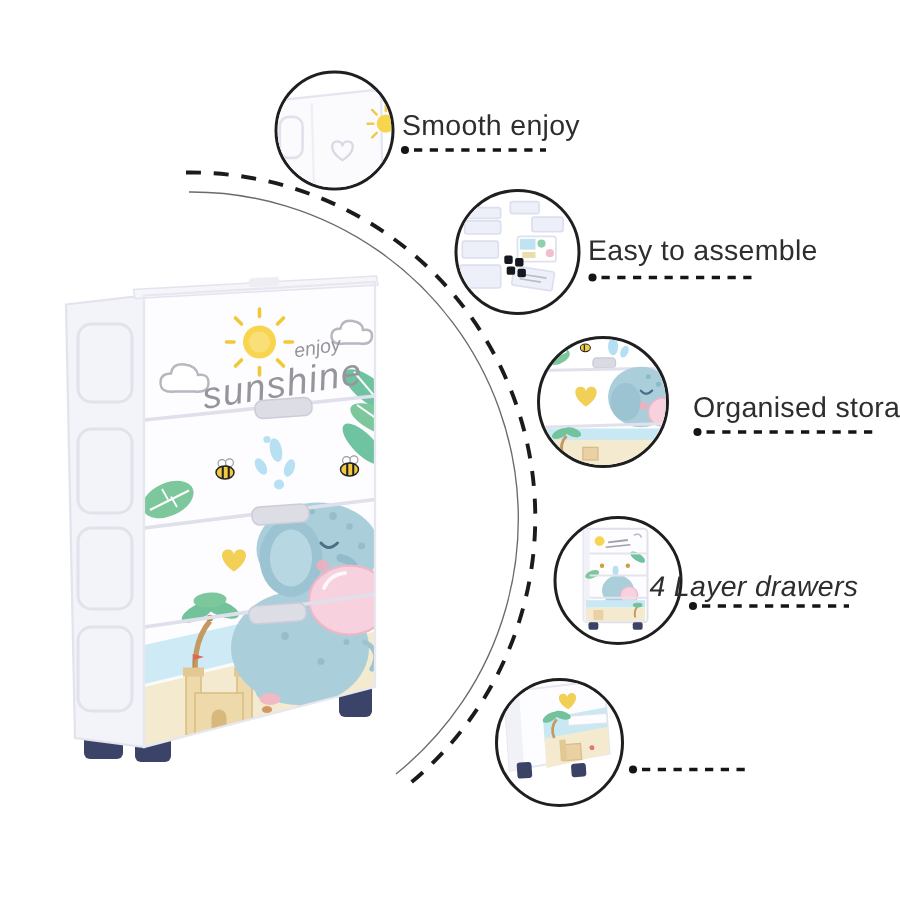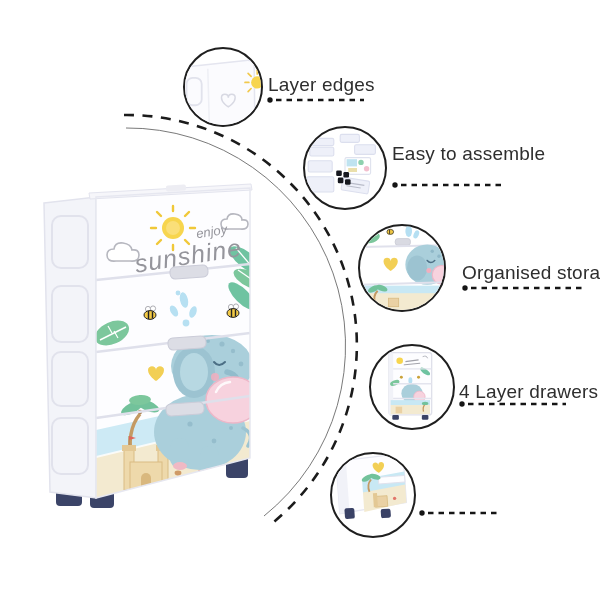--- a/index.html
+++ b/index.html
@@ -9,23 +9,23 @@
   .circle{position:absolute;box-sizing:border-box;border:2.6px solid #1f1f1f;border-radius:50%;
           background:#ffffff;overflow:hidden;}
   .circle svg{display:block;width:100%;height:100%;}
   .c1{left:183px;top:47px;width:80px;height:80px;}
   .c2{left:303px;top:126px;width:84px;height:84px;}
   .c3{left:358px;top:224px;width:88px;height:88px;}
   .c4{left:369px;top:344px;width:86px;height:86px;}
   .c5{left:330px;top:452px;width:86px;height:86px;}
   .label{position:absolute;font-size:19px;color:#2e2e2e;letter-spacing:.2px;white-space:nowrap;}
   .l1{left:268px;top:74px;}
-  .l2{left:392px;top:143px;}
+  .l2{left:392px;top:157px;}
   .l3{left:462px;top:262px;}
-  .l4{left:459px;top:381px;}
+  .l4{left:433px;top:381px;font-style:italic;}
   .l5{left:419px;top:490px;}
   .arrow{position:absolute;}
   .a1{left:266px;top:95px;}
   .a2{left:391px;top:180px;}
   .a3{left:461px;top:283px;}
   .a4{left:458px;top:399px;}
   .a5{left:418px;top:508px;}
 </style>
 </head>
 <body>
@@ -210,21 +210,21 @@
       <path d="M 48 64 c 0 -6 9 -6 9 0 c 0 -6 9 -6 9 0 c 0 7 -9 12 -9 12 c 0 0 -9 -5 -9 -12 z" fill="none" stroke="#d8d9e3" stroke-width="2"></path>
       <circle cx="95" cy="44" r="8" fill="#f7d54e"></circle>
       <g stroke="#f2c94c" stroke-width="2.2" stroke-linecap="round">
         <line x1="84" y1="44" x2="79" y2="44"></line>
           <line x1="87" y1="36" x2="83" y2="32"></line>
         <line x1="87" y1="52" x2="83" y2="56"></line>
           <line x1="95" y1="33" x2="95" y2="28"></line>
       </g>
     </svg>
   </div>
-  <div class="label l1">Layer edges</div>
+  <div class="label l1">Smooth enjoy</div>
   <svg class="arrow a1" width="100" height="10">
     <circle cx="4" cy="5" r="2.7" fill="#151515"></circle>
     <line x1="10" y1="5" x2="98" y2="5" stroke="#151515" stroke-width="2.3" stroke-dasharray="5.5 5"></line>
   </svg>
 
   <div class="circle c2">
     <svg viewBox="0 0 100 100">
       <g fill="#eef0f9" stroke="#dcdfee" stroke-width="1.4">
         <rect x="8" y="13" width="28" height="9" rx="2"></rect>
         <rect x="6" y="24" width="30" height="11" rx="2"></rect>

